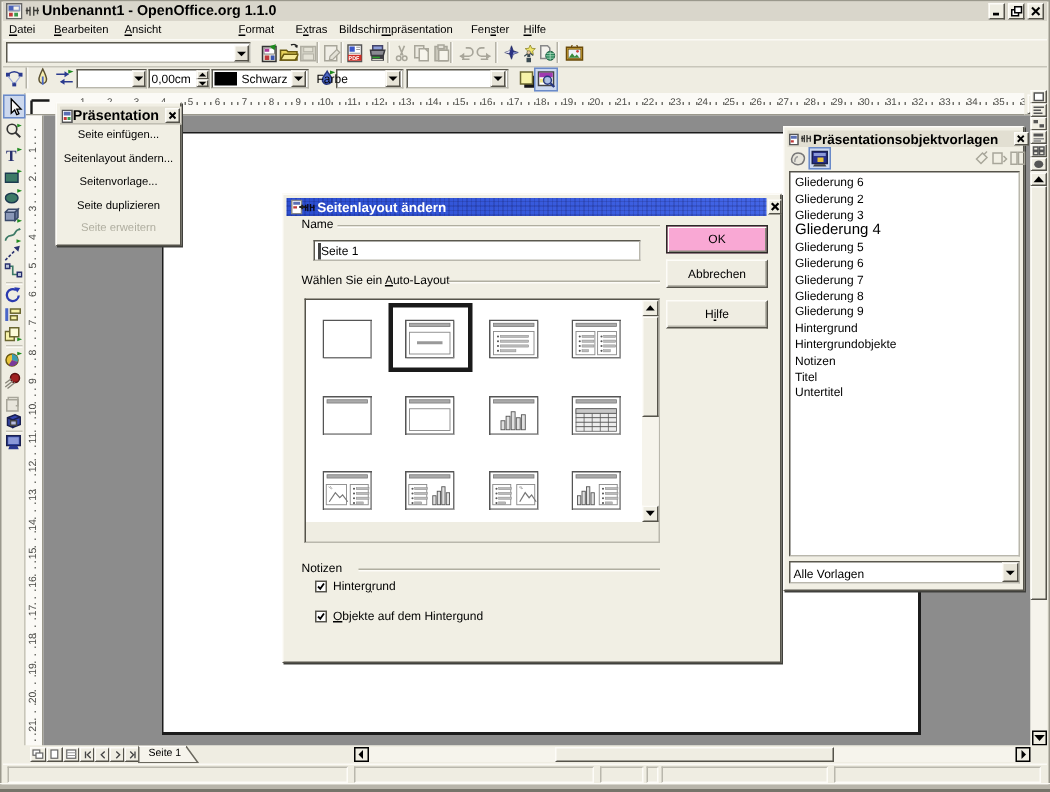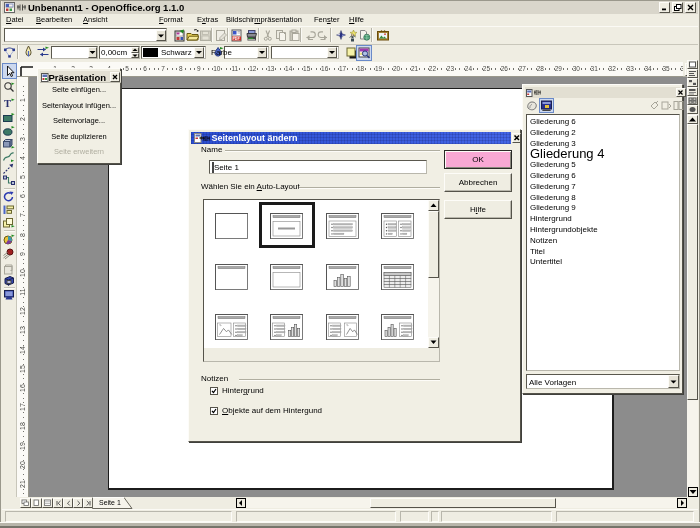--- a/index.html
+++ b/index.html
@@ -756,39 +756,40 @@
           <rect x="4" y="5" width="2" height="2" fill="#3a9a4a"></rect>
         </svg>
       </div>
       <div style="position:absolute;left:10.5px;top:1.5px;font-size:9.5px;font-weight:bold;line-height:13px;">Präsentation</div>
       <div class="btn" style="position:absolute;left:72px;top:2.5px;width:10px;height:10px;">
         <svg width="8" height="8" viewBox="0 0 8 8" style="">
           <path d="M2 2 L6 6 M6 2 L2 6" stroke="#000" stroke-width="1.3"></path>
         </svg>
       </div>
       <div style="position:absolute;left:0;top:16.0px;width:100%;text-align:center;font-size:7.5px;color:#000;">Seite einfügen...</div>
-      <div style="position:absolute;left:0;top:31.6px;width:100%;text-align:center;font-size:7.5px;color:#000;">Seitenlayout infügen...</div>
+      <div style="position:absolute;left:0;top:31.6px;width:100%;text-align:center;font-size:7.5px;color:#000;">Seitenlayout ändern...</div>
       <div style="position:absolute;left:0;top:47.2px;width:100%;text-align:center;font-size:7.5px;color:#000;">Seitenvorlage...</div>
       <div style="position:absolute;left:0;top:62.8px;width:100%;text-align:center;font-size:7.5px;color:#000;">Seite duplizieren</div>
       <div style="position:absolute;left:0;top:78.4px;width:100%;text-align:center;font-size:7.5px;color:#b0aea0;">Seite erweitern</div>
     </div>
     <div class="abs" style="left:522px;top:84px;width:161px;height:310px;background:#f1efe4;border:1px solid;border-color:#fdfcf8 #55534a #55534a #fdfcf8;box-shadow:1px 1px 0 #40403c;">
       <div style="position:absolute;left:2px;top:2px;right:2px;height:11px;background:#e2dfd2;"></div>
       <div style="position:absolute;left:3px;top:3.5px;">
         <svg width="7" height="8" viewBox="0 0 7 8" style="">
           <rect x="0.5" y="0.5" width="5.5" height="7" fill="#fff" stroke="#555"></rect>
           <rect x="1.2" y="1.5" width="4" height="2" fill="#5a6fb4"></rect>
           <rect x="1.2" y="4.5" width="2" height="1.5" fill="#c03a3a"></rect>
         </svg>
       </div>
       <div style="position:absolute;left:11px;top:5px;">
         <svg width="7" height="5" viewBox="0 0 7 5" style="">
           <path d="M0 2.2 h2 M0.8 0.5 v4 M2.2 0 v5 M4 0 v5 M6.2 0.5 v4 M4 2.2 h2.8" stroke="#3a3a36" stroke-width="0.9" fill="none"></path>
         </svg>
       </div>
+      <div style="position:absolute;left:19px;top:1.5px;font-size:9px;font-weight:bold;line-height:12px;">Präsentationsobjektvorlagen</div>
       <div class="btn" style="position:absolute;left:153px;top:2.5px;width:9.5px;height:9.5px;">
         <svg width="7" height="7" viewBox="0 0 7 7" style="">
           <path d="M1.5 1.5 L5.5 5.5 M5.5 1.5 L1.5 5.5" stroke="#000" stroke-width="1.2"></path>
         </svg>
       </div>
       <div style="position:absolute;left:3px;top:15px;">
         <svg width="12" height="12" viewBox="0 0 12 12" style="">
           <path d="M2 8 C1 5 3 2 6 2 9 2 11 4 10 7 9 10 5 11 2 8 z" fill="#e8e6dc" stroke="#777"></path>
           <path d="M4 8 C3.5 6.5 4.5 4.5 6 4.5" fill="none" stroke="#999"></path>
         </svg>
@@ -816,21 +817,21 @@
       <div style="position:absolute;left:150px;top:15px;">
         <svg width="11" height="11" viewBox="0 0 11 11" style="">
           <rect x="1" y="1.5" width="4" height="8" fill="none" stroke="#a8a69a"></rect>
           <rect x="6" y="1.5" width="4" height="8" fill="none" stroke="#a8a69a"></rect>
         </svg>
       </div>
       <div style="position:absolute;left:3px;top:28.5px;width:154px;height:257.5px;background:#fff;border:1px solid;border-color:#55534a #b9b7ac #b9b7ac #55534a;">
         <div style="position:absolute;left:3px;top:2.5px;font-size:8px;line-height:10px;">Gliederung 6</div>
         <div style="position:absolute;left:3px;top:13.3px;font-size:8px;line-height:10px;">Gliederung 2</div>
         <div style="position:absolute;left:3px;top:24.1px;font-size:8px;line-height:10px;">Gliederung 3</div>
-        <div style="position:absolute;left:3px;top:34.900000000000006px;font-size:13px;line-height:10px;text-align:right;">Gliederung 4</div>
+        <div style="position:absolute;left:3px;top:34.900000000000006px;font-size:10px;line-height:10px;text-align:right;">Gliederung 4</div>
         <div style="position:absolute;left:3px;top:45.7px;font-size:8px;line-height:10px;">Gliederung 5</div>
         <div style="position:absolute;left:3px;top:56.5px;font-size:8px;line-height:10px;">Gliederung 6</div>
         <div style="position:absolute;left:3px;top:67.30000000000001px;font-size:8px;line-height:10px;">Gliederung 7</div>
         <div style="position:absolute;left:3px;top:78.10000000000001px;font-size:8px;line-height:10px;">Gliederung 8</div>
         <div style="position:absolute;left:3px;top:88.9px;font-size:8px;line-height:10px;">Gliederung 9</div>
         <div style="position:absolute;left:3px;top:99.7px;font-size:8px;line-height:10px;">Hintergrund</div>
         <div style="position:absolute;left:3px;top:110.5px;font-size:8px;line-height:10px;">Hintergrundobjekte</div>
         <div style="position:absolute;left:3px;top:121.30000000000001px;font-size:8px;line-height:10px;">Notizen</div>
         <div style="position:absolute;left:3px;top:132.10000000000002px;font-size:8px;line-height:10px;">Titel</div>
         <div style="position:absolute;left:3px;top:142.9px;font-size:8px;line-height:10px;">Untertitel</div>

